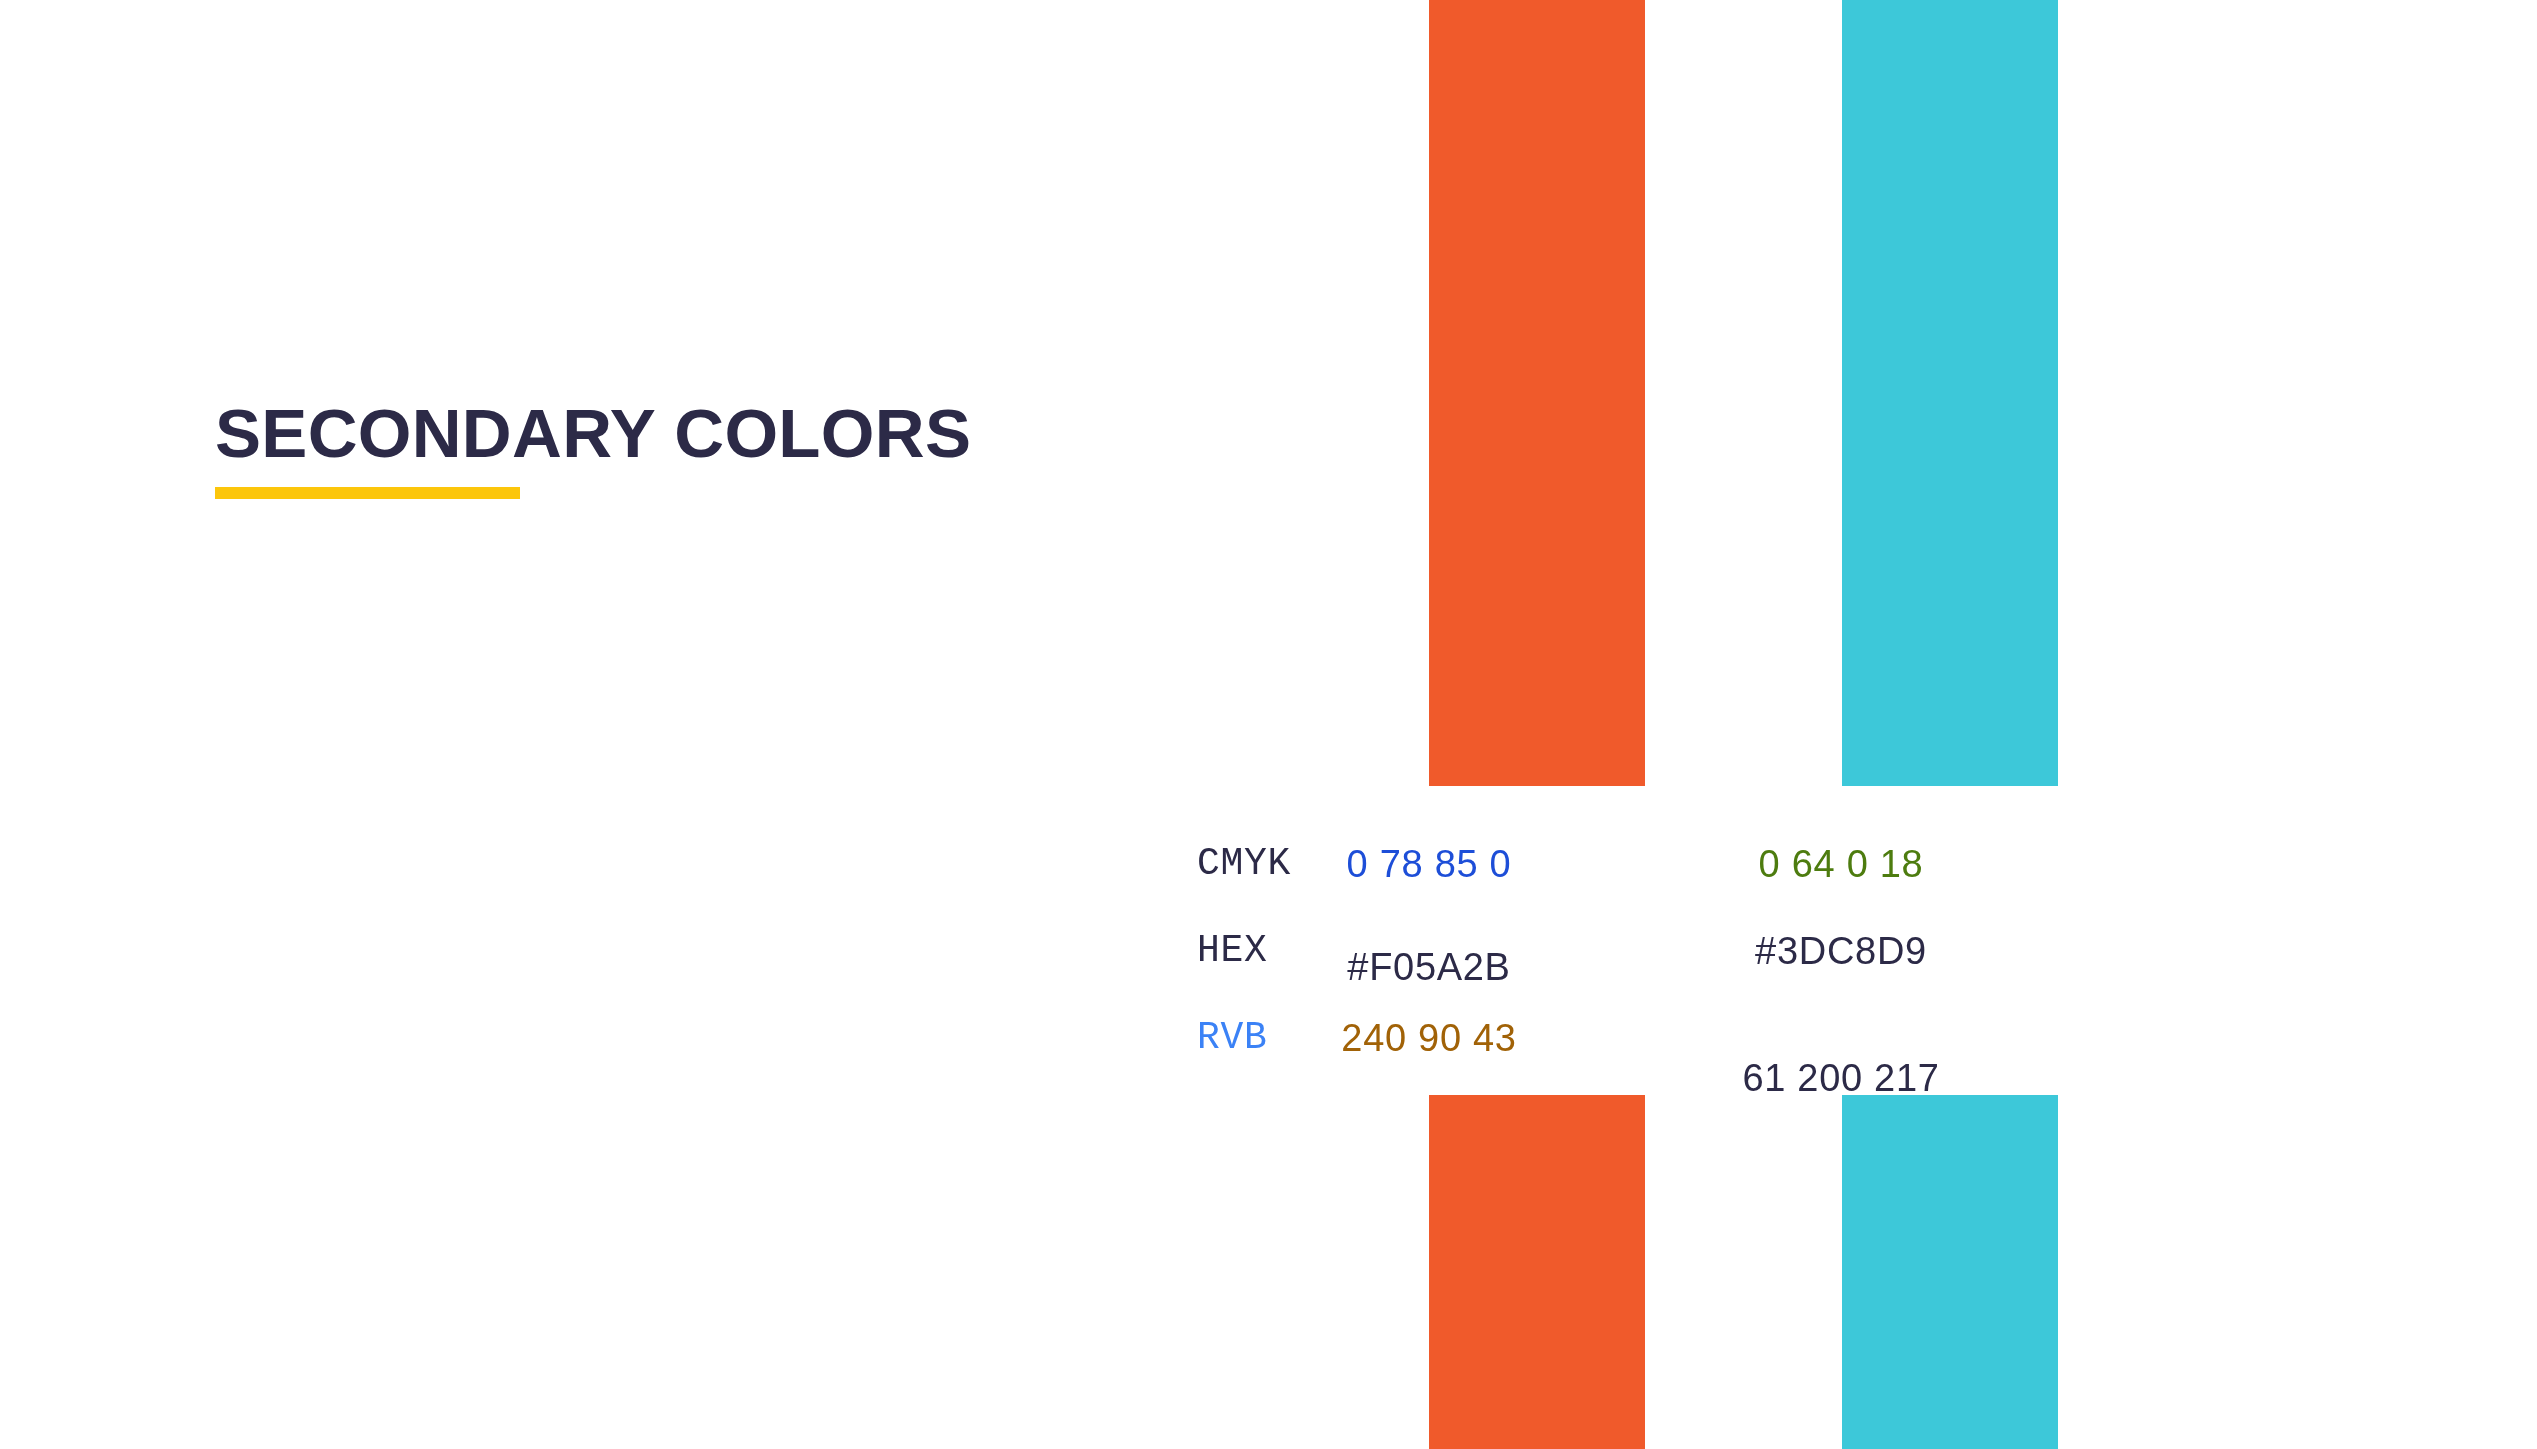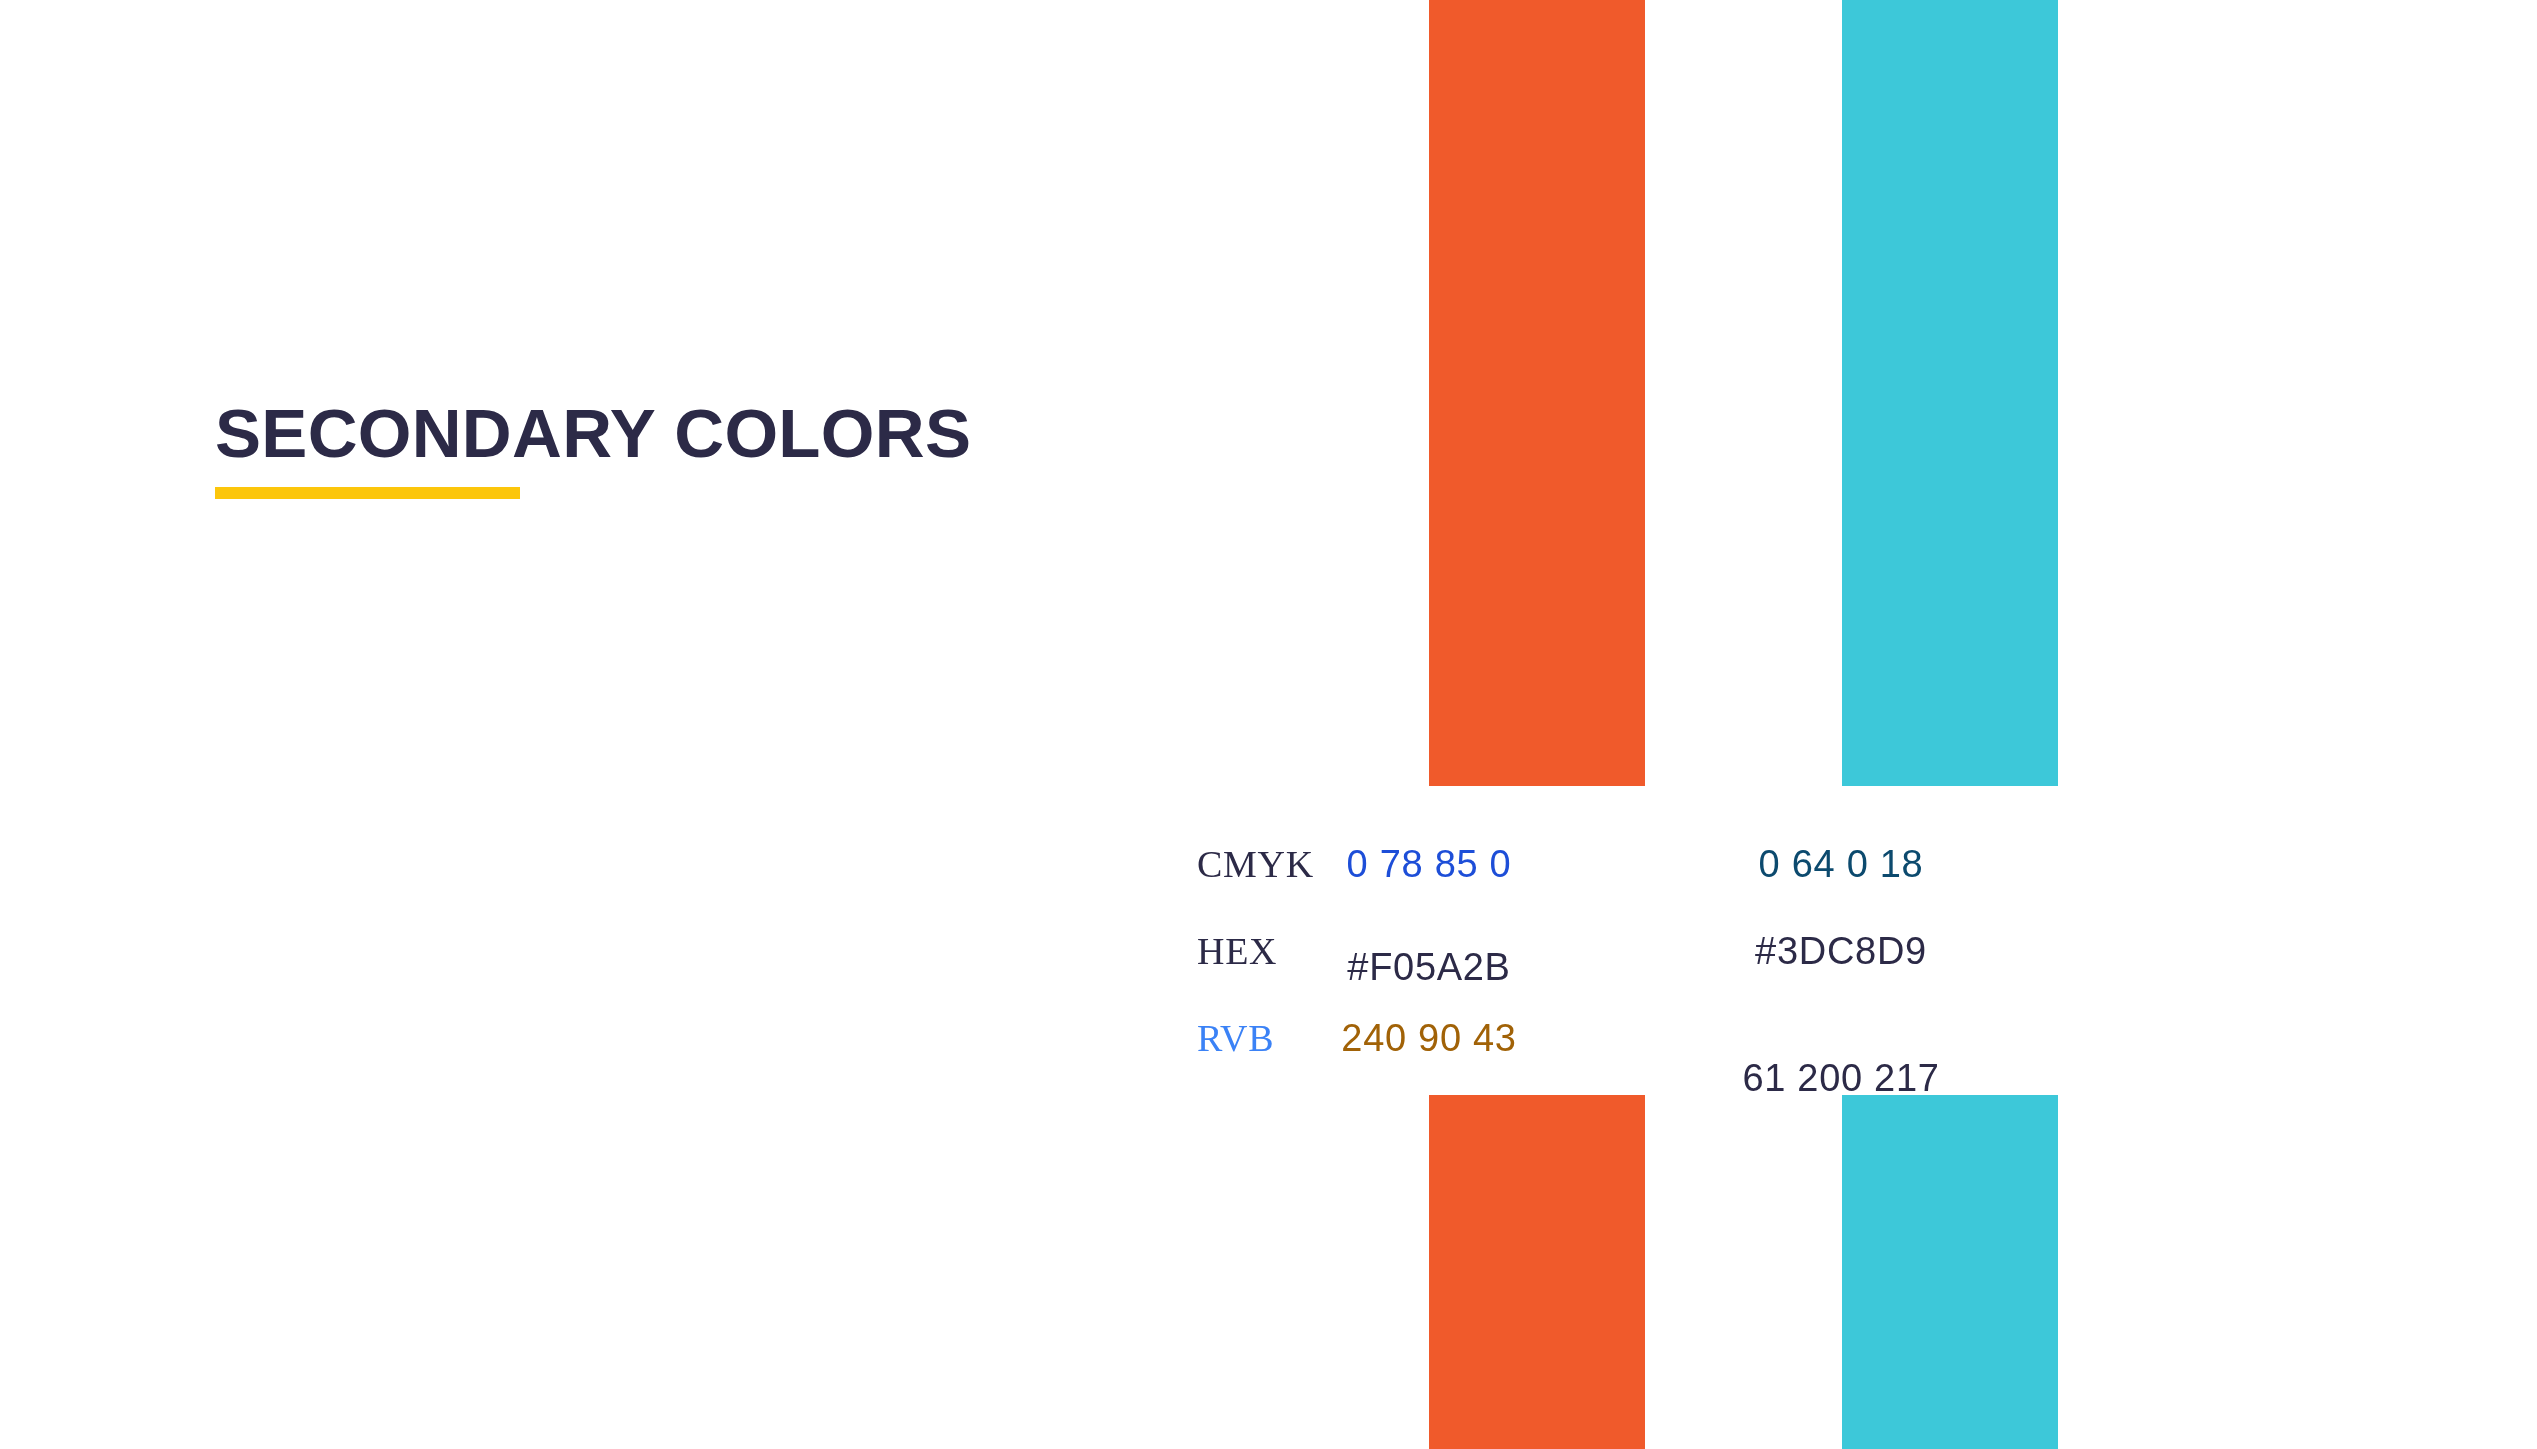--- a/index.html
+++ b/index.html
@@ -79,21 +79,21 @@
     width: 872px;
   }
   .spec-row {
     position: relative;
     height: 87px;
   }
   .spec-label {
     position: absolute;
     left: 0;
     top: 0;
-    font-family: Liberation Serif, serif;
+    font-family: Liberation Mono, monospace;
     font-weight: 400;
     font-size: 38px;
     line-height: 46px;
     color: #2C2A47;
     letter-spacing: 0.7px;
     white-space: nowrap;
   }
   .spec-value {
     position: absolute;
     top: 0;
@@ -128,21 +128,21 @@
   <div class="swatch-col col-2">
     <div class="swatch-top" id="sw2-top" style="background: rgb(61, 200, 217);"></div>
     <div class="swatch-bottom" id="sw2-bottom" style="background: rgb(61, 200, 217);"></div>
   </div>
 
   <div class="spec-table">
 
     <div class="spec-row">
       <div class="spec-label" style="color: rgb(44, 42, 71);">CMYK</div>
       <div class="spec-value v1" style="color: #1d4ed8;">0   78 85 0</div>
-      <div class="spec-value v2" style="color: #0c4a6e; text-align: center;">0   64 0   18</div>
+      <div class="spec-value v2" style="color: #4d7c0f; text-align: center;">0   64 0   18</div>
     </div>
 
     <div class="spec-row">
       <div class="spec-label" style="color: rgb(44, 42, 71);">HEX</div>
       <div class="spec-value v1" style="color: rgb(44, 42, 71); margin-top: 16px;">#F05A2B</div>
       <div class="spec-value v2" style="color: rgb(44, 42, 71);">#3DC8D9</div>
     </div>
 
     <div class="spec-row">
       <div class="spec-label" style="color: #3b82f6;">RVB</div>

